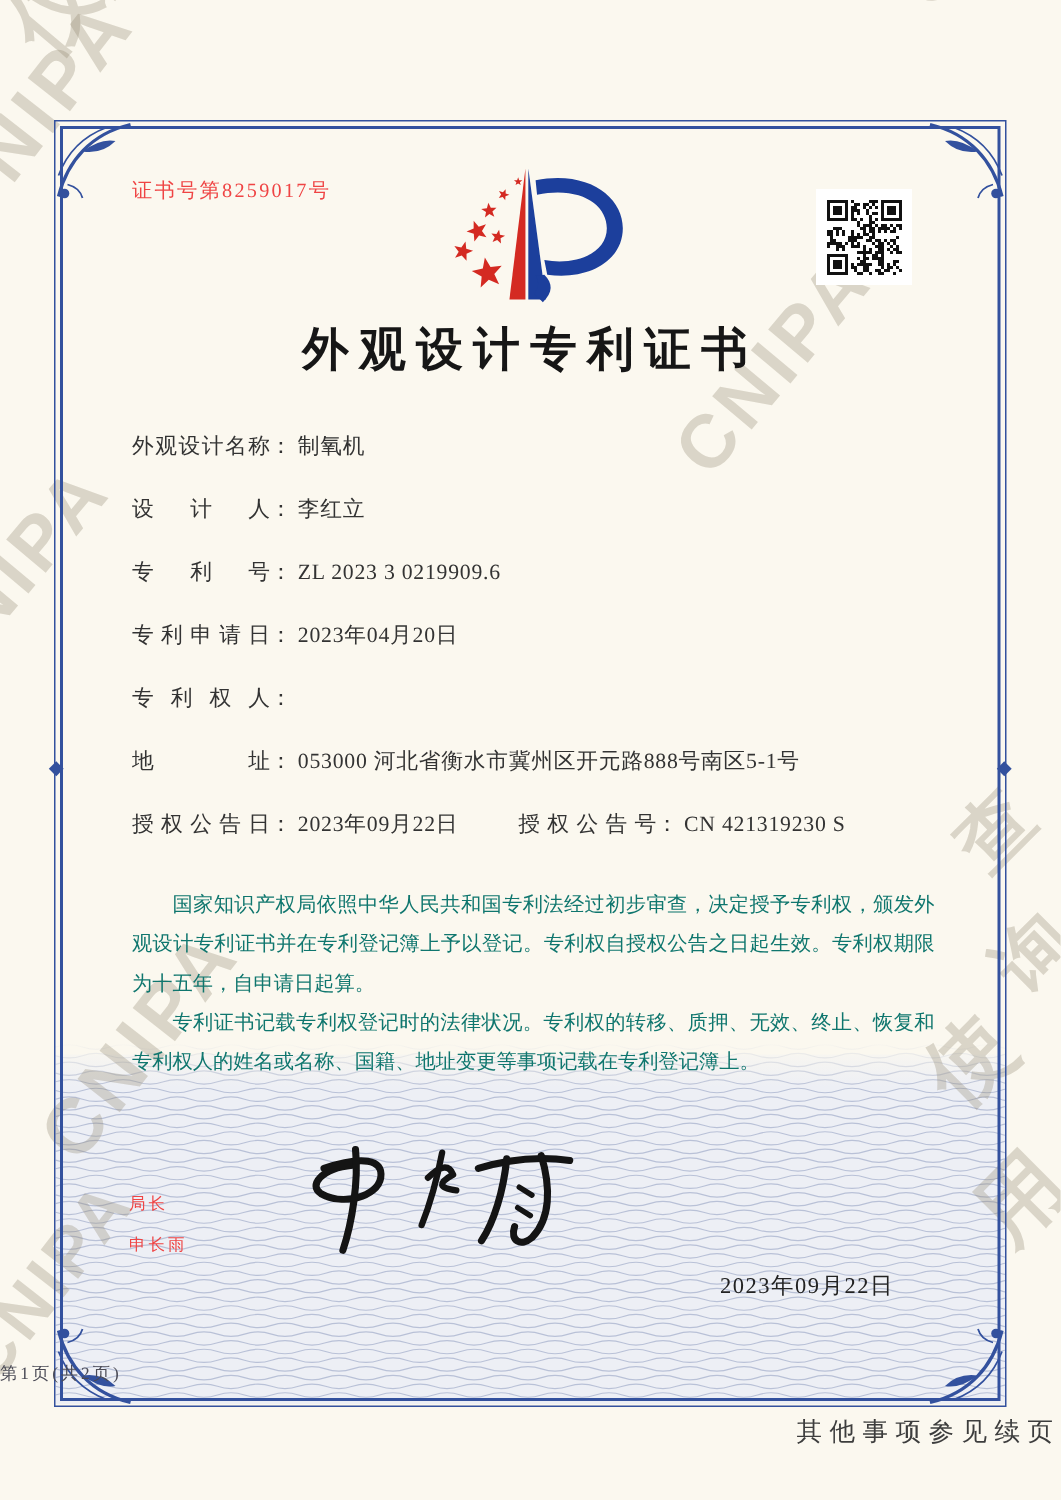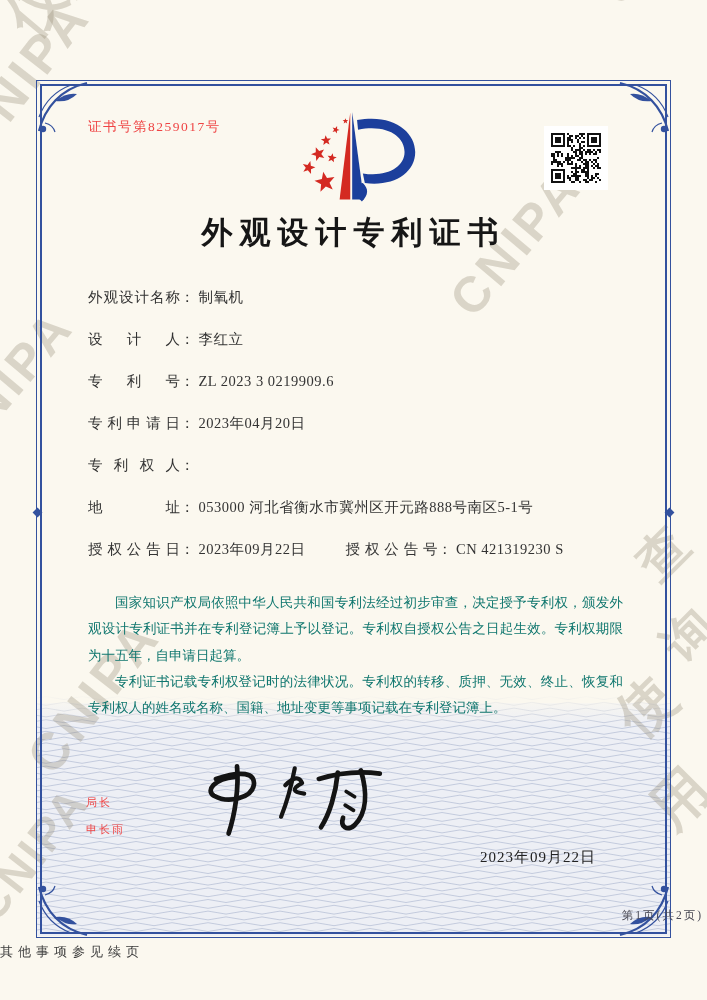--- a/index.html
+++ b/index.html
@@ -51,24 +51,24 @@
   .colon{flex:none;}
   .fval{margin-left:4px;letter-spacing:0.5px;text-align:right;}
   .pair2{margin-left:40px;display:flex;align-items:baseline;}
   .paras{position:absolute;left:88px;right:84px;top:590px;}
   .paras p{margin:0;font-size:13.5px;line-height:1.95;text-indent:2em;
     text-align:justify;color:#0f766e;font-weight:500;}
   .director{position:absolute;left:86px;top:795px;font-size:11px;color:#ef4444;}
   .director div{margin-bottom:12px;letter-spacing:2px;}
   .sig{position:absolute;left:195px;top:760px;width:210px;height:90px;}
   .issue-date{position:absolute;left:480px;top:848px;font-size:15px;color:#222;letter-spacing:1px;}
-  .page-indicator{position:absolute;left:0;right:4px;top:908px;text-align:right;
+  .page-indicator{position:absolute;left:0;right:4px;top:908px;text-align:left;
     font-size:11.5px;color:#4a4a55;letter-spacing:2px;}
-  .continuation{position:absolute;left:0;right:0;top:943px;text-align:left;
-    font-size:13px;color:#3d3d3d;letter-spacing:5px;font-weight:500;}
+  .continuation{position:absolute;left:0;right:0;top:943px;text-align:right;
+    font-size:17px;color:#3d3d3d;letter-spacing:5px;font-weight:500;}
 </style>
 </head>
 <body>
 
 <div class="wm" style="left:-10px;top:4px;font-size:56px;transform:rotate(-50deg);">仅限</div>
 <div class="wm" style="left:-55px;top:128px;font-size:52px;letter-spacing:4px;transform:rotate(-52deg);">CNIPA</div>
 <div class="wm" style="left:588px;top:-20px;font-size:46px;letter-spacing:3px;transform:rotate(-50deg);">CNIPA</div>
 <div class="wm" style="left:438px;top:290px;font-size:50px;letter-spacing:4px;transform:rotate(-50deg);">CNIPA</div>
 <div class="wm" style="left:-70px;top:430px;font-size:50px;letter-spacing:4px;transform:rotate(-50deg);">CNIPA</div>
 <div class="wm" style="left:622px;top:548px;font-size:50px;transform:rotate(-45deg);">查</div>

